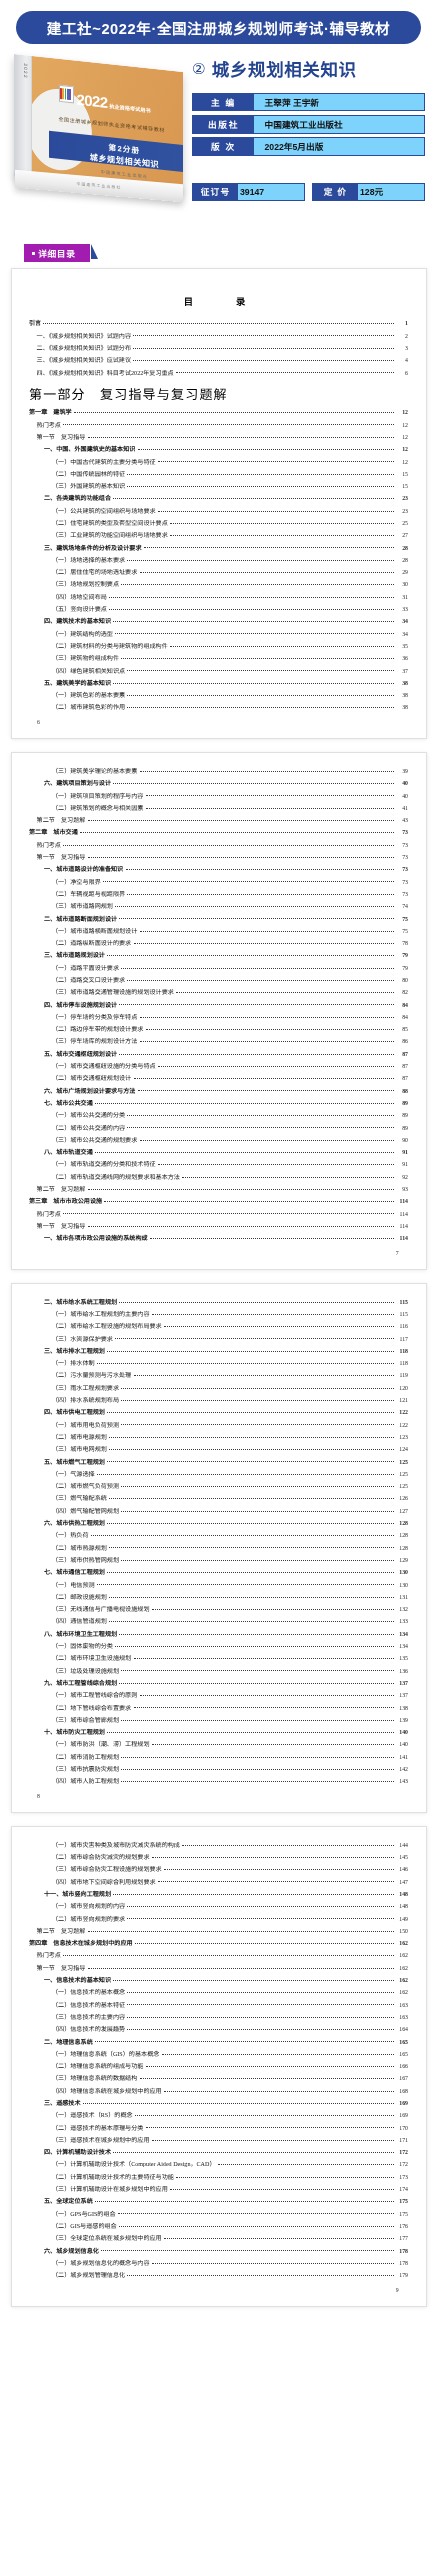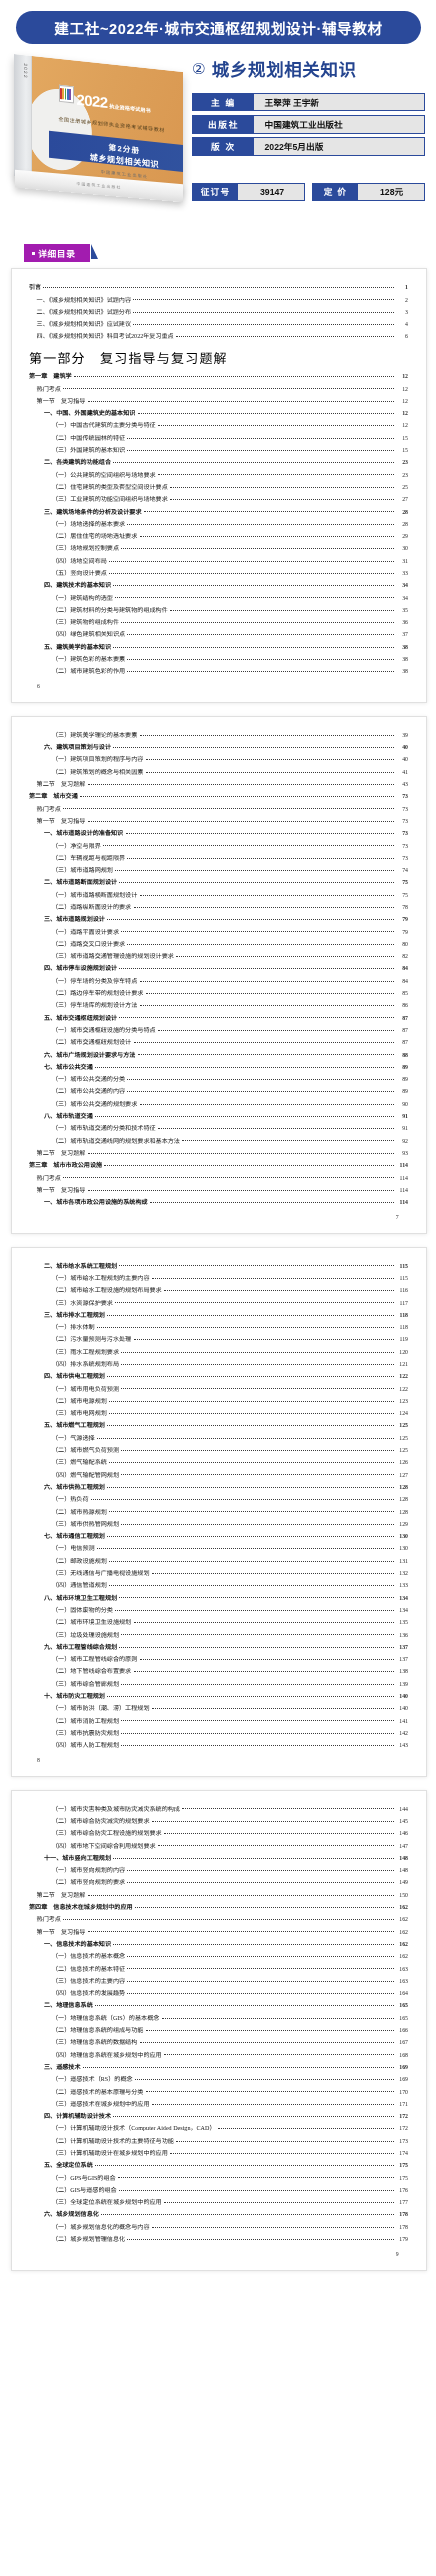--- a/index.html
+++ b/index.html
@@ -187,38 +187,38 @@
     font-weight: bold;
     font-size: 8.7px;
     display: flex;
     align-items: center;
     justify-content: center;
     letter-spacing: 1.7px;
     flex: none;
   }
   .info-val {
     flex: 1;
-    background: #e5e5e5;
+    background: #7dd3fc;
     color: #111;
     font-family: "Liberation Sans", sans-serif;
     font-weight: bold;
     font-size: 8.7px;
     display: flex;
     align-items: center;
     padding-left: 10.5px;
   }
   .info-row2 { display: flex; gap: 7px; margin-top: 27px; }
   .info-row2 > .half {
     display: flex;
     height: 18.6px;
     border: 0.6px solid #2b4a9b;
     flex: 1;
   }
   .info-row2 .info-key { width: 45px; letter-spacing: 1.2px; }
-  .info-row2 .info-val { padding-left: 22px; }
+  .info-row2 .info-val { padding-left: 2px; }
 
   
   .sec-tab-wrap { padding: 4.7px 0 5.8px 24.4px; }
   .sec-tab {
     display: inline-block;
     position: relative;
     background: #a21caf;
     color: #fff;
     font-family: "Liberation Sans", sans-serif;
     font-weight: bold;
@@ -302,21 +302,21 @@
     font-size: 5.8px;
     color: #333;
   }
   .pgnum.left  { text-align: left; padding-left: 8.1px; }
   .pgnum.right { text-align: right; padding-right: 9.3px; }
 </style>
 </head>
 <body>
 
 <div class="banner-wrap">
-  <div class="banner">建工社~2022年·城市交通枢纽规划设计·辅导教材</div>
+  <div class="banner">建工社~2022年·全国注册城乡规划师考试·辅导教材</div>
 </div>
 
 <div class="hero">
 
   <div class="book">
     <div class="book-persp">
       <div class="cover-orange">
         <div class="cover-logo">
           <i style="background:#c33"></i><i style="background:#e8a33d"></i><i style="background:#4b9b4b"></i><i style="background:#3d6fc0"></i><i style="background:#7b4ea8"></i>
         </div>
@@ -372,20 +372,21 @@
 </div>
 
 <div class="sec-tab-wrap">
   <div class="sec-tab">
     <span class="dot"></span><span>详细目录</span>
   </div>
 </div>
 
 <div class="pages" id="toc-pages">
     <div class="page">
+      <div class="page-title">目　　录</div>
       <div class="toc-line lvl-0">
         <span class="txt">引言</span>
         <span class="lead"></span>
         <span class="pg">1</span>
       </div>
       <div class="toc-line lvl-1">
         <span class="txt">一、《城乡规划相关知识》试题内容</span>
         <span class="lead"></span>
         <span class="pg">2</span>
       </div>

